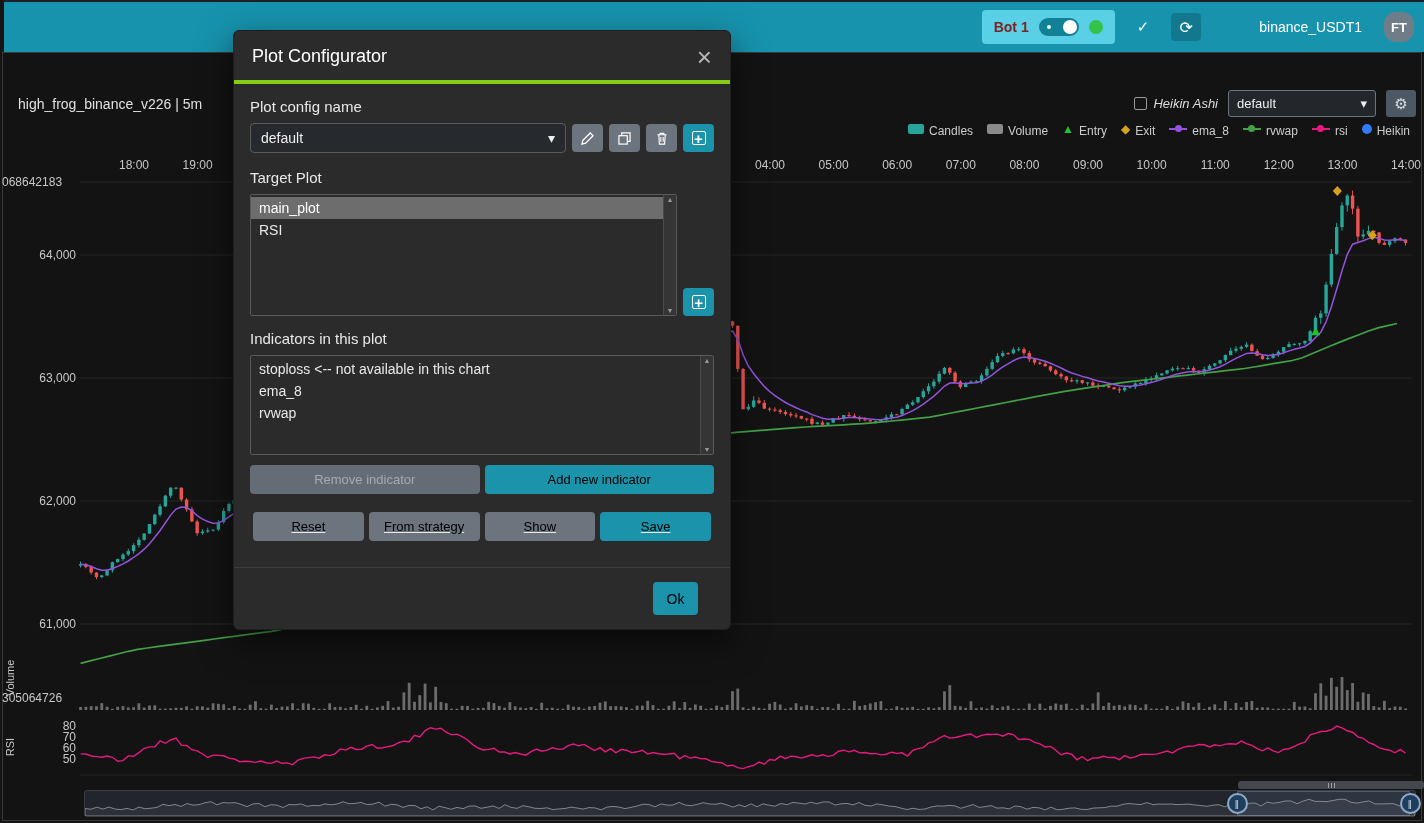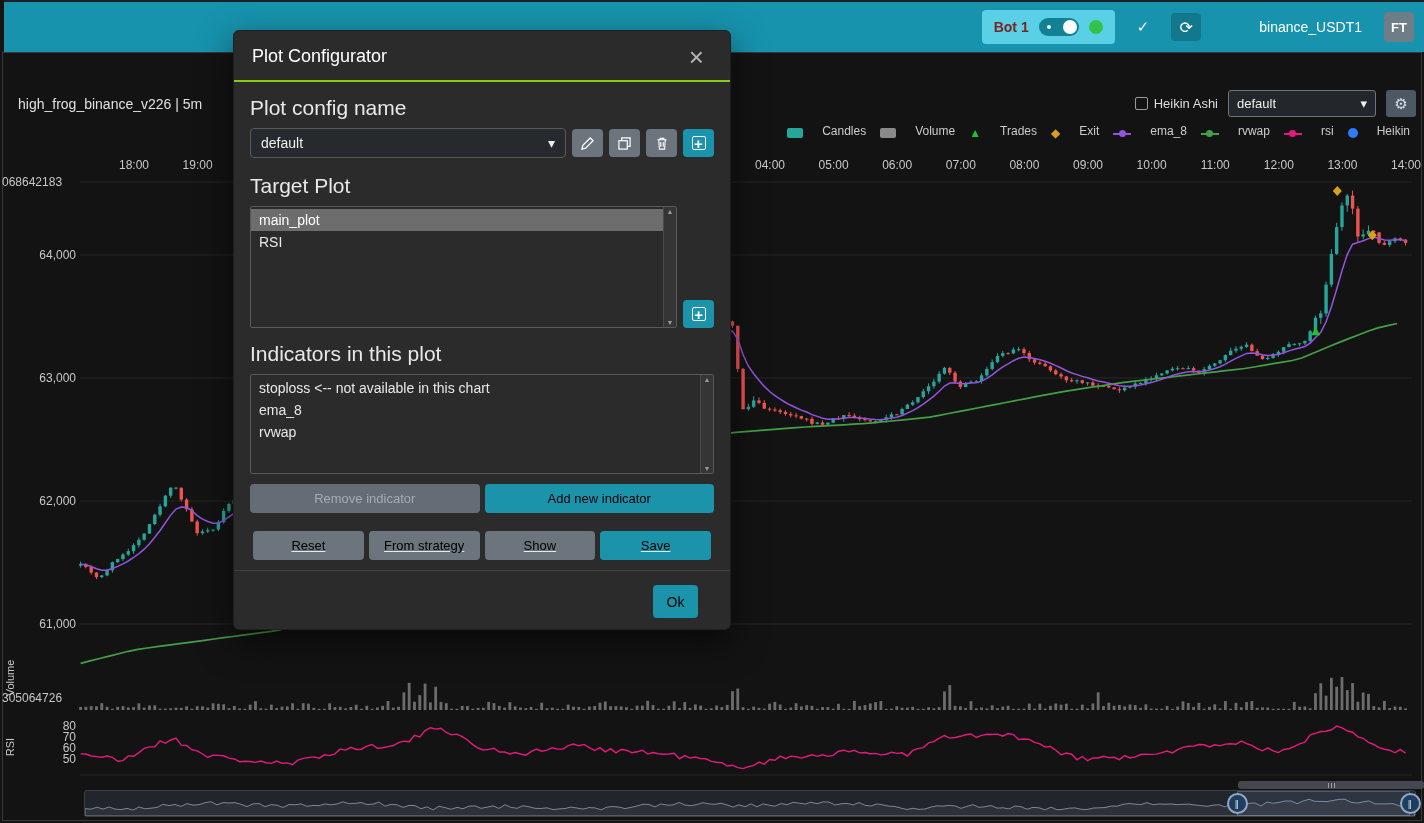--- a/index.html
+++ b/index.html
@@ -19,41 +19,41 @@
   .toggle .dot-on { position:absolute; left:8px; top:7px; width:4px; height:4px;
     border-radius:50%; background:#eafcff; }
   .toggle .knob { position:absolute; right:2px; top:2px; width:14px; height:14px;
     border-radius:50%; background:#fff; }
   .online-dot { width:14px; height:14px; border-radius:50%; background:#35c24a; }
   .nav-check { color:#fff; font-size:15px; }
   .nav-btn { width:30px; height:28px; border-radius:4px; background:rgba(0,0,0,0.18);
     color:#fff; display:flex; align-items:center; justify-content:center; font-size:16px;
     border:none; cursor:pointer; }
   .pair-label { color:#fff; font-size:14px;margin-left:36px; }
-  .ft-btn { width:30px; height:30px; border-radius:4px; background:#6f7d88; color:#fff;
+  .ft-btn { width:30px; height:30px; border-radius:12px; background:#6f7d88; color:#fff;
     font-size:13px; font-weight:bold; display:flex; align-items:center; justify-content:center;
     border:none; cursor:pointer; }
 
   
   .chart-frame { position:absolute; left:2px; top:52px; width:1420px; height:769px;
     border:1px solid #393939; background:#131313; }
   #chart-svg { position:absolute; left:0; top:52px; width:1424px; height:771px; }
   .chart-title { position:absolute; left:18px; top:96px; font-size:14px; color:#e0e0e0; z-index:2; }
   .chart-controls { position:absolute; right:8px; top:90px; display:flex; align-items:center;
     gap:10px; z-index:2; }
-  .heikin { display:flex; align-items:center; gap:6px; font-size:13px; color:#ddd; }
+  .heikin { display:flex; align-items:center; gap:6px; font-size:13px; color:#ddd;font-style:italic; }
   .checkbox { width:13px; height:13px; border:1px solid #999; border-radius:2px; background:transparent; }
   .mini-select { width:148px; height:27px; background:#23272b; border:1px solid #6c757d;
     border-radius:3px; display:flex; align-items:center; justify-content:space-between;
     padding:0 8px; font-size:13px; color:#eee; cursor:pointer; }
   .gear-btn { width:30px; height:27px; background:#4c5864; border:none; border-radius:3px;
     color:#d7dde2; font-size:15px; display:flex; align-items:center; justify-content:center; cursor:pointer; }
   .legend { position:absolute; right:14px; top:124px; display:flex; align-items:center;
     gap:14px; font-size:12px; color:#ccc; z-index:2; }
-  .legend-item { display:flex; align-items:flex-end; gap:19px; cursor:pointer; }
+  .legend-item { display:flex; align-items:flex-start; gap:5px; cursor:pointer; }
   .m-swatch { width:16px; height:10px; border-radius:2px; }
   .m-circle { width:10px; height:10px; border-radius:50%; }
   .m-tri { font-size:12px; line-height:10px; }
   .m-dia { font-size:12px; line-height:10px; }
   .m-linedot { position:relative; width:18px; height:9px; }
   .m-linedot .ln { position:absolute; left:0; top:3.5px; width:18px; height:2px; }
   .m-linedot .dt { position:absolute; left:5.5px; top:1px; width:7px; height:7px; border-radius:50%; }
 
   
   .hscroll { position:absolute; left:1238px; top:781px; width:186px; height:8px;
@@ -67,26 +67,26 @@
   .nav-handle { position:absolute; top:2px; width:21px; height:21px; border-radius:50%;
     background:#1f3d5c; border:2px solid #8fa8c8; color:#dce6f2; font-size:9px;
     display:flex; align-items:center; justify-content:center; letter-spacing:1px;
     cursor:ew-resize; z-index:4; }
 
   
   .modal { position:absolute; left:233px; top:30px; width:498px; height:600px;
     background:#2b2b2b; border:1px solid #1f1f1f; border-radius:6px; z-index:10;
     box-shadow:0 12px 34px rgba(0,0,0,0.55); display:flex; flex-direction:column; }
   .modal-header { display:flex; align-items:center; justify-content:space-between;
-    padding:15px 26px 13px 18px; border-bottom:2px solid #84cc16; }
+    padding:15px 18px 13px 18px; border-bottom:4px solid #84cc16; }
   .modal-title { font-size:18px; color:#fff; }
   .modal-close { background:none; border:none; color:#b5b5b5; font-size:26px; line-height:20px;
     cursor:pointer; }
   .modal-body { padding:14px 16px 0 16px; flex:1; }
-  .field-label { font-size:21px; color:#e8e8e8; margin-bottom:8px; }
+  .field-label { font-size:15px; color:#e8e8e8; margin-bottom:8px; }
   .cfg-row { display:flex; align-items:center; gap:6px; margin-bottom:16px; }
   .cfg-select { width:316px; height:30px; background:#262a2e; border:1px solid #5a5a5a;
     border-radius:4px; display:flex; align-items:center; justify-content:space-between;
     padding:0 10px; font-size:14px; color:#eee; cursor:pointer; }
   .icon-btn { width:31px; height:28px; border:none; border-radius:4px; background:#6c757d;
     color:#fff; display:flex; align-items:center; justify-content:center; cursor:pointer; }
   .icon-btn.teal { background:#1b94ab; }
   .icon-btn svg { display:block; }
   .plus-glyph { font-size:15px; font-weight:bold; line-height:1;
     border:1.4px solid #fff; border-radius:2px; width:14px; height:14px;
@@ -156,21 +156,21 @@
     <span class="legend-item">
       <span class="m-swatch" style="background: rgb(38, 166, 154);"></span>
       <span>Candles</span>
     </span>
     <span class="legend-item">
       <span class="m-swatch" style="background: rgb(138, 138, 138);"></span>
       <span>Volume</span>
     </span>
     <span class="legend-item">
       <span class="m-tri" style="color: rgb(31, 193, 46);">▲</span>
-      <span>Trades</span>
+      <span>Entry</span>
     </span>
     <span class="legend-item">
       <span class="m-dia" style="color: rgb(214, 162, 27);">◆</span>
       <span>Exit</span>
     </span>
     <span class="legend-item">
       <span class="m-linedot">
         <span class="ln" style="background: rgb(146, 84, 222);"></span>
         <span class="dt" style="background: rgb(146, 84, 222);"></span>
       </span>

